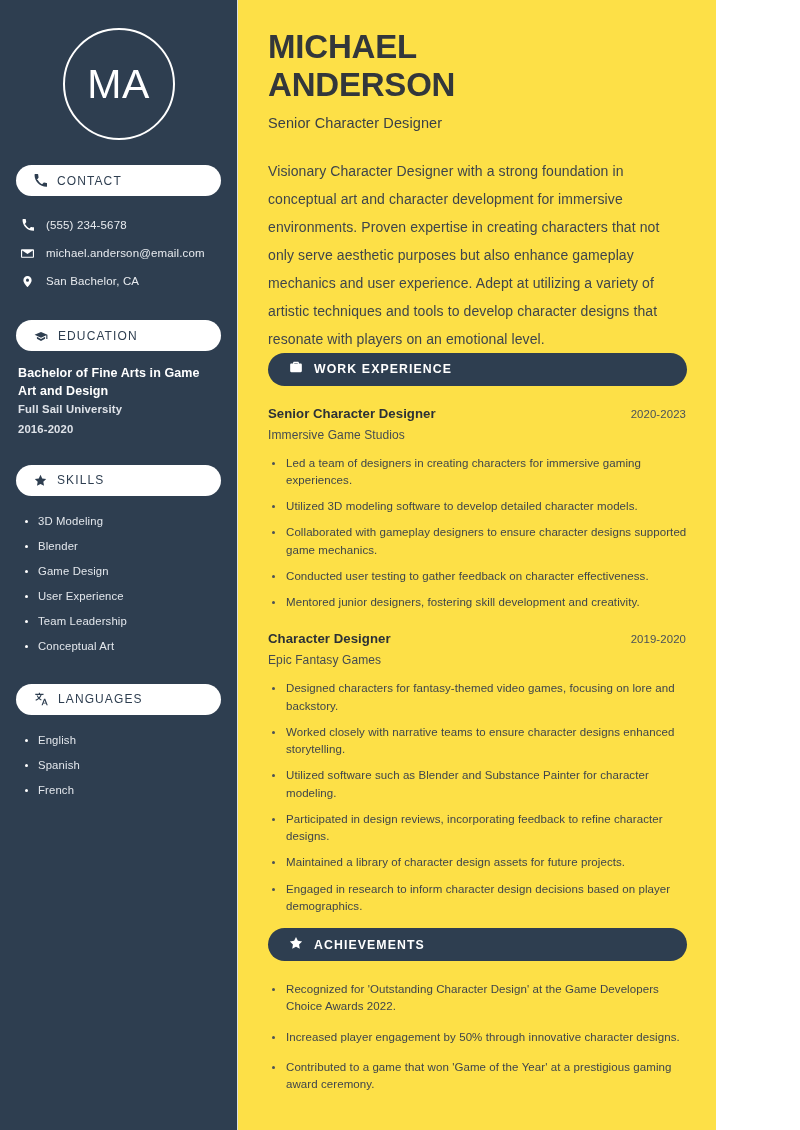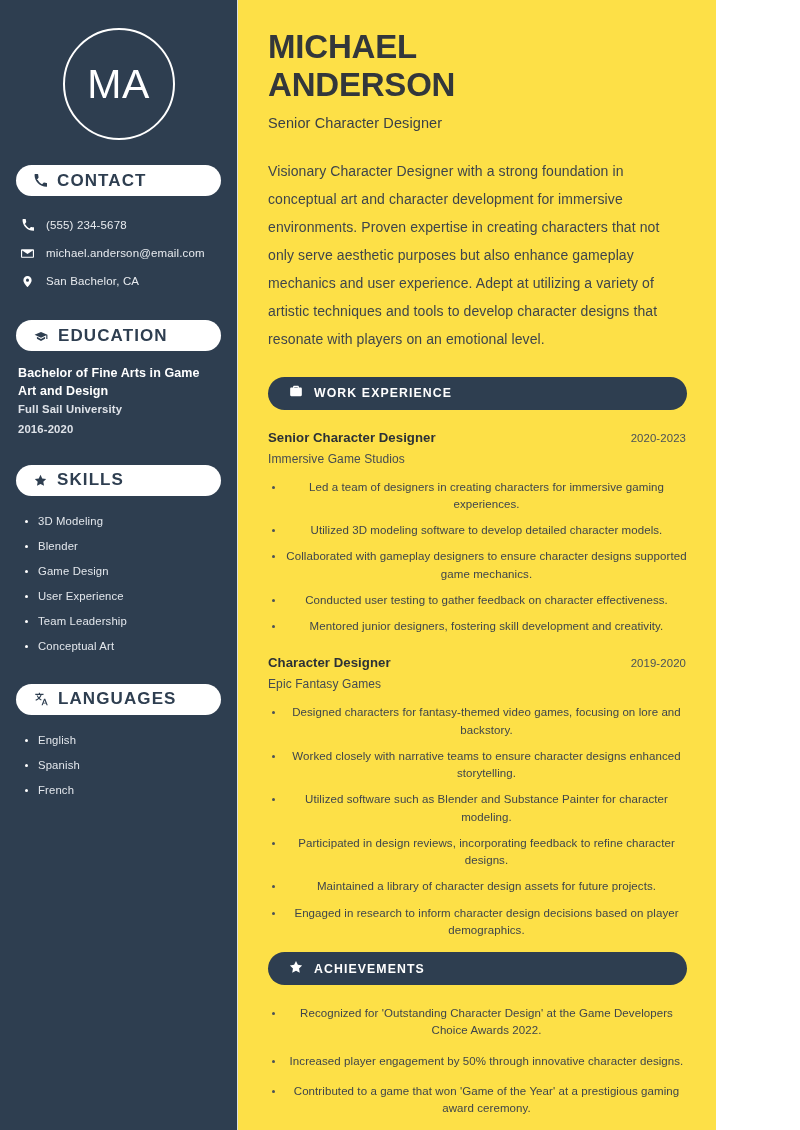--- a/index.html
+++ b/index.html
@@ -61,22 +61,22 @@
     height: 31px;
     background: #ffffff;
     border-radius: 16px;
     display: flex;
     align-items: center;
     padding-left: 18px;
     gap: 10px;
   }
   .pill-label {
     color: #2e3e50;
-    font-size: 17px;
-    font-weight: 700;
+    font-size: 12px;
+    font-weight: 400;
     letter-spacing: 1.1px;
   }
   .pill .ico svg { display: block; }
 
   .contact-list { margin-top: 15px; }
   .contact-item {
     display: flex;
     align-items: center;
     gap: 11px;
     height: 28px;
@@ -151,21 +151,20 @@
   .summary {
     margin-top: 26px;
     color: #3f454b;
     font-size: 14px;
     line-height: 2.0;
     letter-spacing: 0.1px;
     max-width: 486px;
   }
 
   .section-bar {
-    margin-top: 24px;
     height: 33px;
     background: #2e3e50;
     border-radius: 17px;
     display: flex;
     align-items: center;
     padding-left: 21px;
     gap: 11px;
   }
   .section-bar-label {
     color: #ffffff;
@@ -196,21 +195,20 @@
     margin-top: 7px;
     color: #454b51;
     font-size: 12px;
     letter-spacing: 0.1px;
   }
 
   .bullets {
     margin-top: 13px;
     list-style: none;
     padding-left: 4px;
-    text-align: center;
   }
   .bullets li {
     position: relative;
     color: #3f454b;
     font-size: 11.5px;
     line-height: 1.5;
     padding-left: 14px;
     margin-bottom: 9px;
     letter-spacing: 0.08px;
     max-width: 496px;

